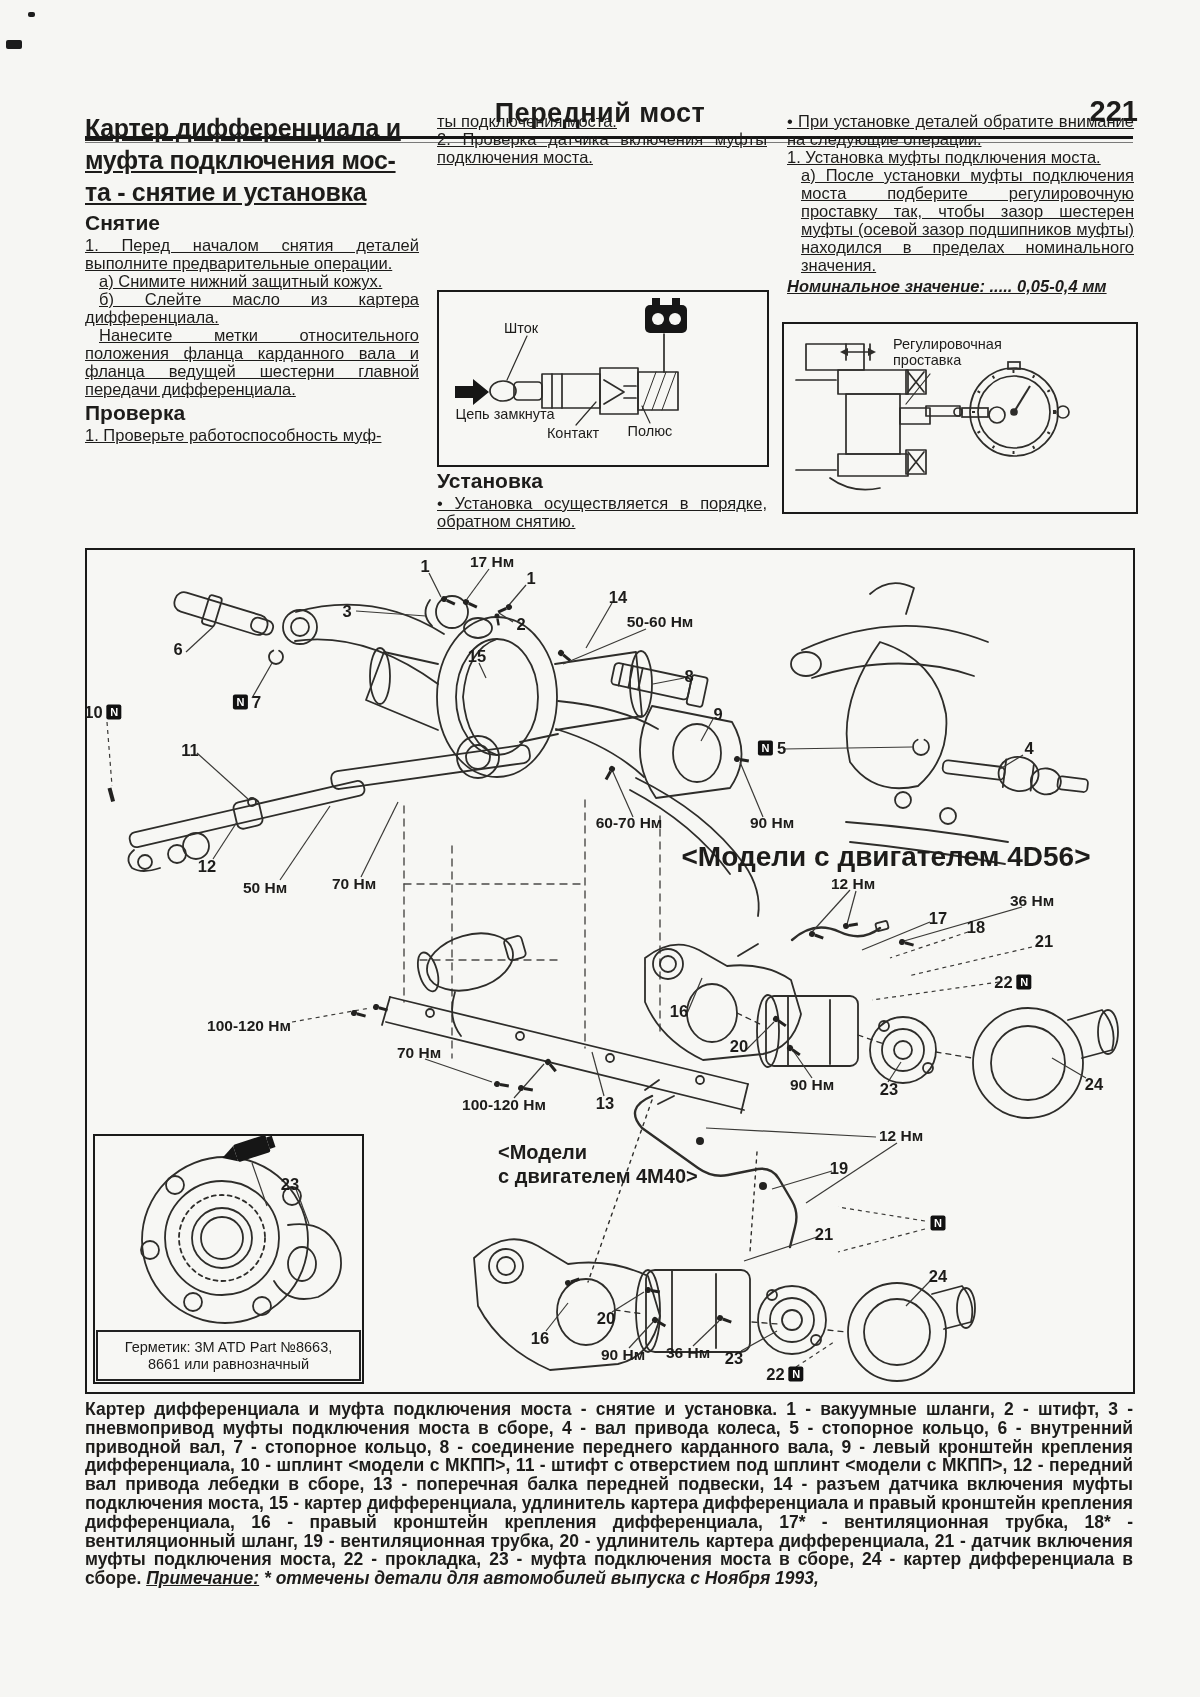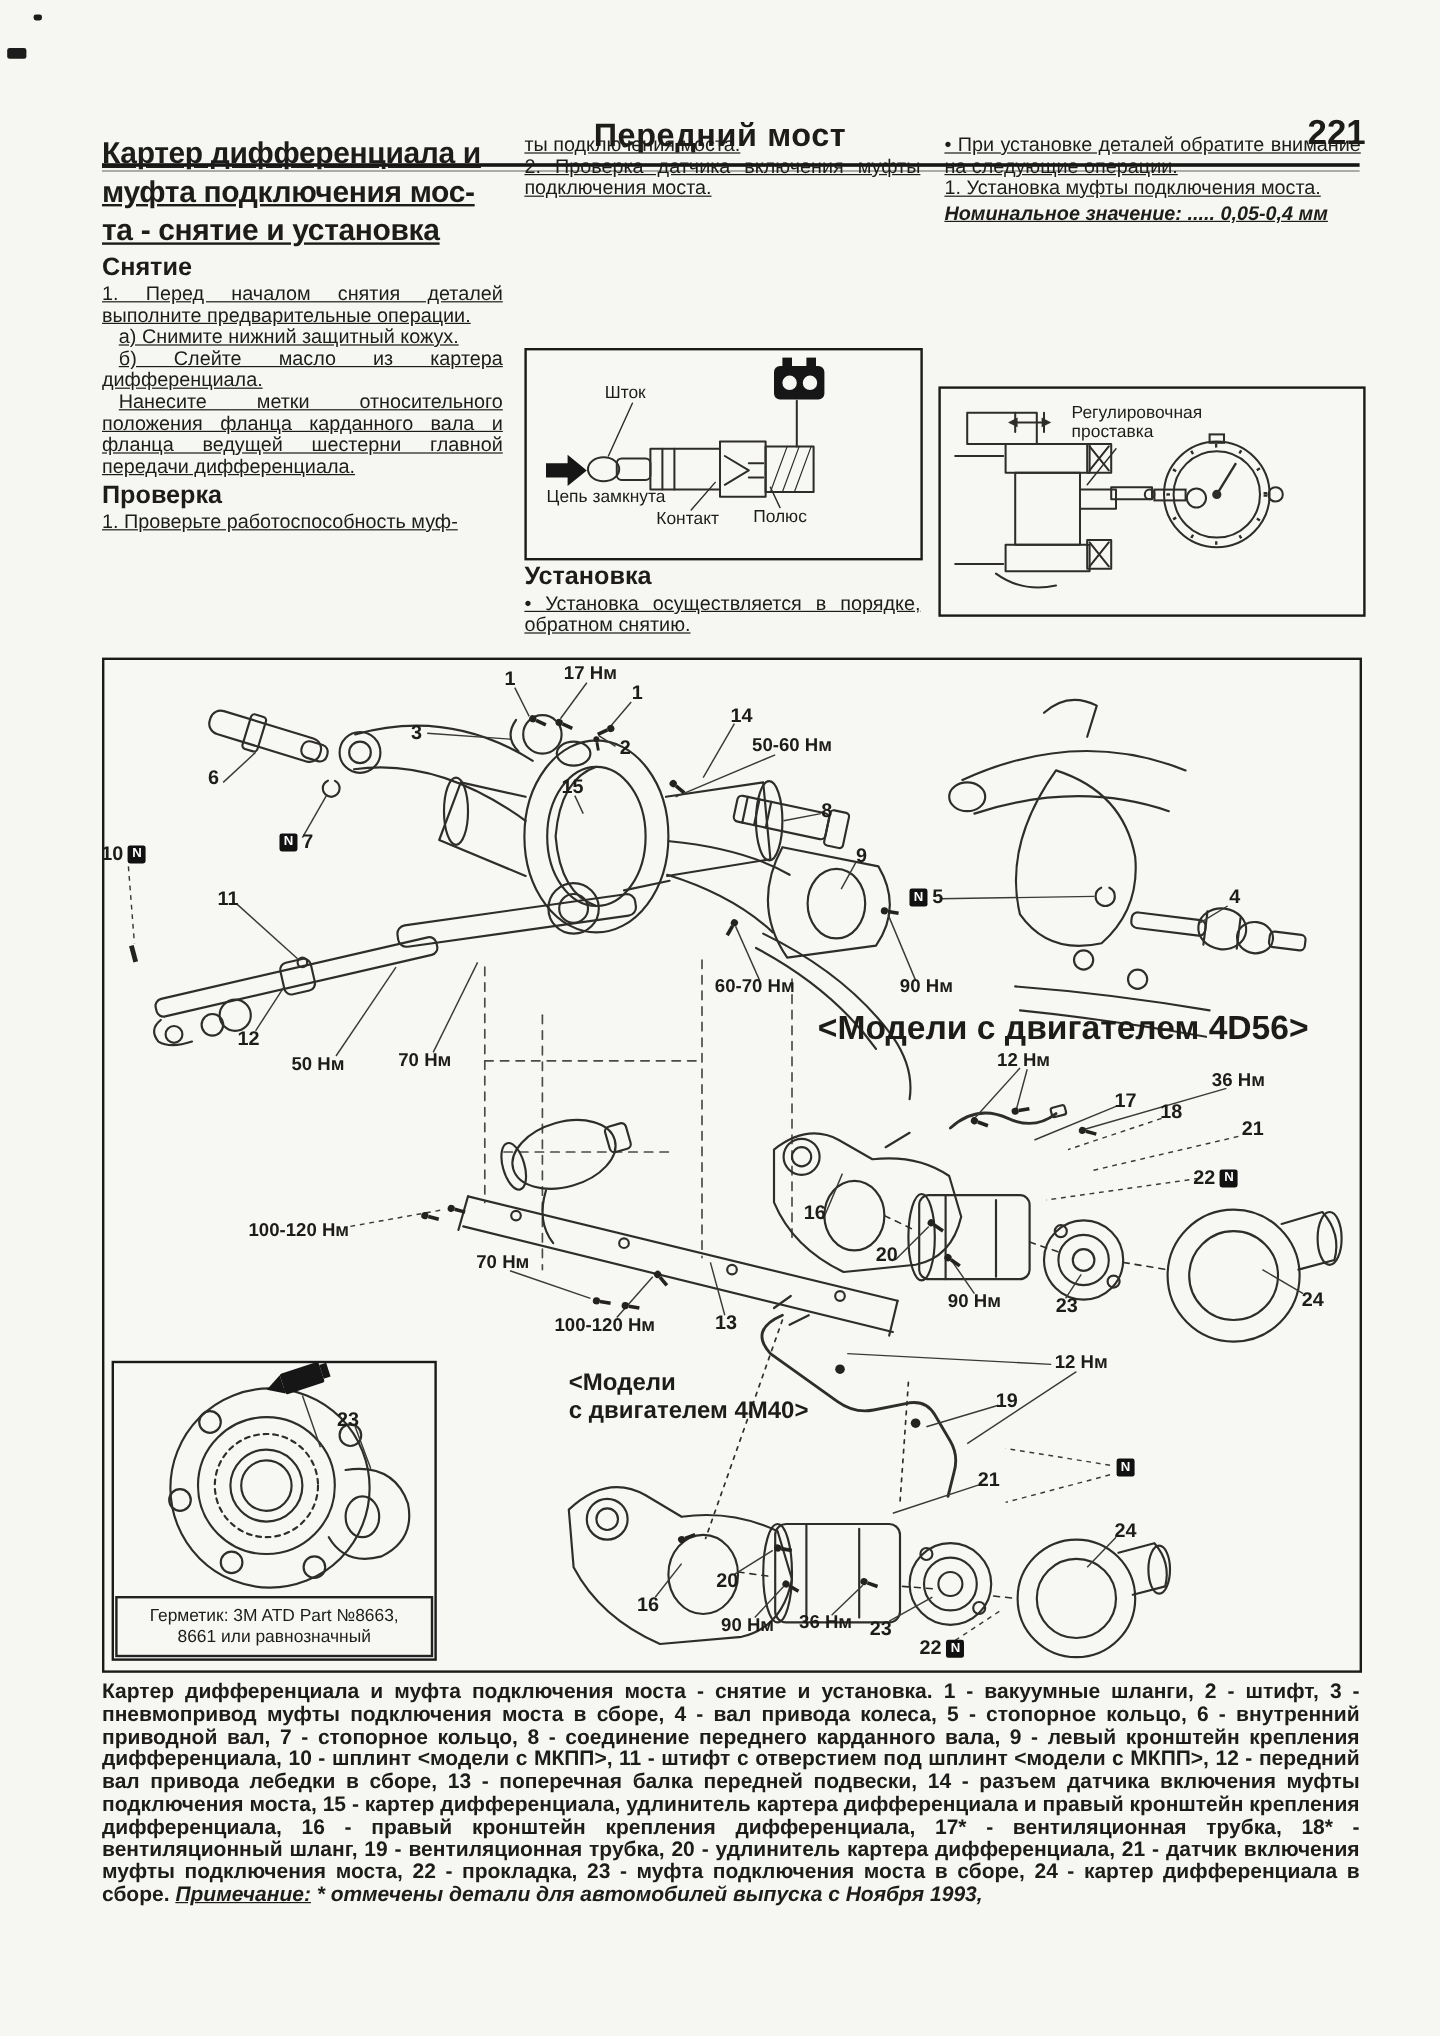--- a/index.html
+++ b/index.html
@@ -116,20 +116,21 @@
   <div class="flabel" style="left:650px;top:431px;">Полюс</div>
 
   <div class="col" style="left:437px;top:472px;width:330px;">
     <h3 class="sec" style="margin-top:0;">Установка</h3>
     <p>• Установка осуществляется в порядке, обратном снятию.</p>
   </div>
 
   <div class="col col-right">
     <p>• При установке деталей обратите внимание на следующие операции.</p>
     <p>1. Установка муфты подключения моста.</p>
+    <p class="blk">а) После установки муфты подключения моста подберите регулировочную проставку так, чтобы зазор шестерен муфты (осевой зазор подшипников муфты) находился в пределах номинального значения.</p>
     <p class="nominal">Номинальное значение: ..... 0,05-0,4 мм</p>
   </div>
 
   <div class="figbox fig-right">
     <svg class="layer" width="347" height="183" viewBox="784 324 347 183">
       <g stroke="#2e2d2a" fill="none" stroke-width="1.7" stroke-linecap="round" stroke-linejoin="round">
         <rect x="806" y="344" width="58" height="26"></rect>
         <rect x="838" y="370" width="70" height="24"></rect>
         <rect x="846" y="394" width="54" height="60"></rect>
         <rect x="838" y="454" width="70" height="22"></rect>
@@ -527,21 +528,21 @@
       <div class="dlabel num" style="left: 1013px; top: 982px;"><span>22</span><span class="nicon">N</span></div>
       <div class="dlabel num" style="left: 679px; top: 1011px;"><span>16</span></div>
       <div class="dlabel num" style="left: 739px; top: 1046px;"><span>20</span></div>
       <div class="dlabel torque" style="left: 812px; top: 1085px;"><span>90 Нм</span></div>
       <div class="dlabel num" style="left: 889px; top: 1089px;"><span>23</span></div>
       <div class="dlabel num" style="left: 1094px; top: 1084px;"><span>24</span></div>
       <div class="dlabel torque" style="left: 249px; top: 1026px;"><span>100-120 Нм</span></div>
       <div class="dlabel torque" style="left: 419px; top: 1053px;"><span>70 Нм</span></div>
       <div class="dlabel torque" style="left: 504px; top: 1105px;"><span>100-120 Нм</span></div>
       <div class="dlabel num" style="left: 605px; top: 1103px;"><span>13</span></div>
-      <div class="dlabel model-left" style="left: 474px; top: 1140px;"><span>&lt;Модели
+      <div class="dlabel model-left" style="left: 498px; top: 1140px;"><span>&lt;Модели
 с двигателем 4M40&gt;</span></div>
       <div class="dlabel torque" style="left: 901px; top: 1136px;"><span>12 Нм</span></div>
       <div class="dlabel num" style="left: 839px; top: 1168px;"><span>19</span></div>
       <div class="dlabel num" style="left: 938px; top: 1223px;"><span class="nicon">N</span></div>
       <div class="dlabel num" style="left: 824px; top: 1234px;"><span>21</span></div>
       <div class="dlabel num" style="left: 938px; top: 1276px;"><span>24</span></div>
       <div class="dlabel num" style="left: 540px; top: 1338px;"><span>16</span></div>
       <div class="dlabel num" style="left: 606px; top: 1318px;"><span>20</span></div>
       <div class="dlabel torque" style="left: 623px; top: 1355px;"><span>90 Нм</span></div>
       <div class="dlabel torque" style="left: 688px; top: 1353px;"><span>36 Нм</span></div>

